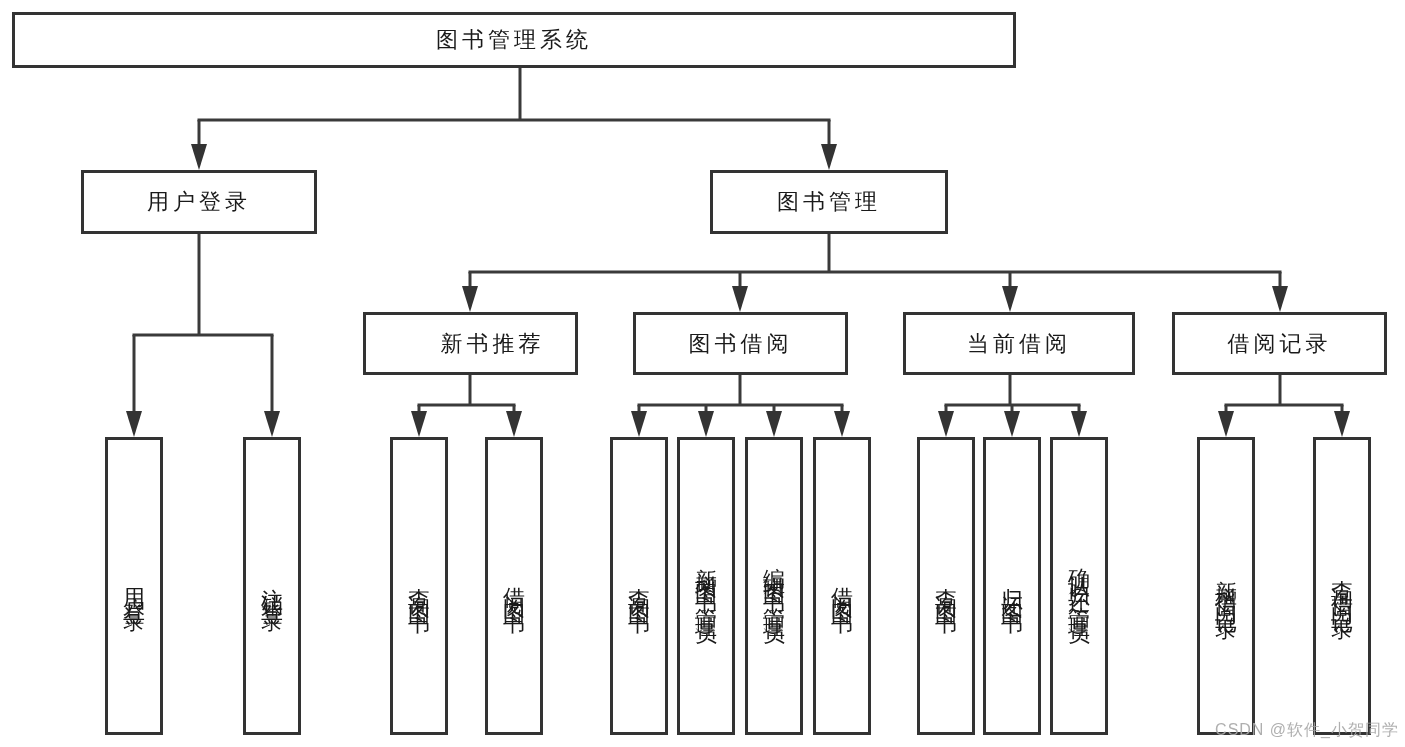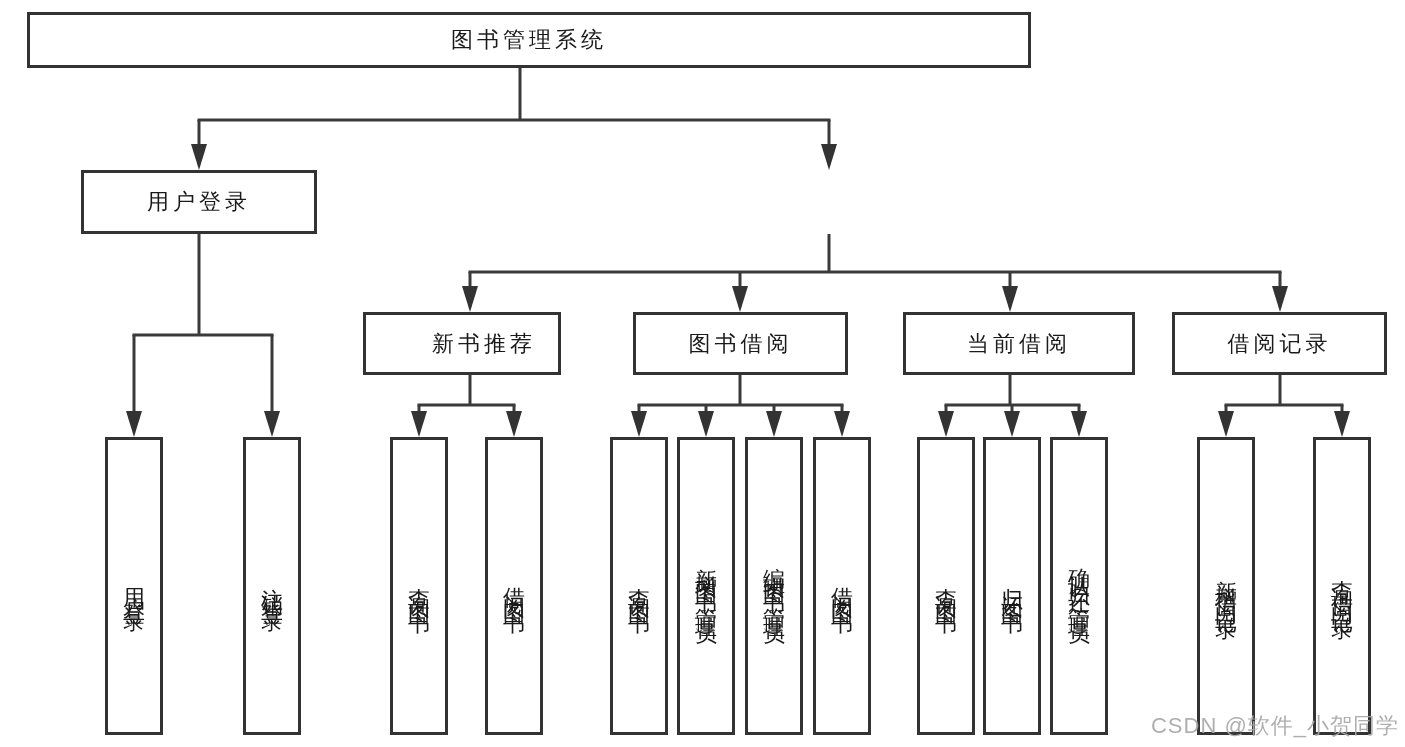--- a/index.html
+++ b/index.html
@@ -21,26 +21,26 @@
     color:#1a1a1a; z-index:2;
   }
   .node  { font-size:22px; letter-spacing:4px; white-space:nowrap; }
   .vnode {
     font-size:22px; letter-spacing:8px;
     writing-mode:vertical-rl; text-orientation:mixed;
     line-height:1;
   }
 
   
-  #n-root    { left:27px;  top:12px;  width:1004px; height:56px; }
+  #n-root    { left:12px;  top:12px;  width:1004px; height:56px; }
   
   #n-login   { left:81px;  top:170px; width:236px;  height:64px; }
   #n-mgmt    { left:710px; top:170px; width:238px;  height:64px; }
   
-  #n-newbook { left:363px;  top:312px; width:198px; height:63px;padding-left:44px; }
+  #n-newbook { left:363px;  top:312px; width:215px; height:63px;padding-left:44px; }
   #n-borrow  { left:633px;  top:312px; width:215px; height:63px;text-align:center; }
   #n-current { left:903px;  top:312px; width:232px; height:63px; }
   #n-records { left:1172px; top:312px; width:215px; height:63px; }
   
   .vnode { top:437px; width:58px; height:298px; }
   #n-userlogin { left:105px;  }
   #n-logout    { left:243px;  }
   #n-nbquery   { left:390px;  }
   #n-nbborrow  { left:485px;  }
   #n-bquery    { left:610px;  }
@@ -48,21 +48,21 @@
   #n-bedit     { left:745px;  }
   #n-bborrow   { left:813px;  }
   #n-cquery    { left:917px;  }
   #n-creturn   { left:983px;  }
   #n-cconfirm  { left:1050px; }
   #n-radd      { left:1197px; }
   #n-rquery    { left:1313px; }
 
   .watermark {
     position:absolute; right:6px; bottom:6px; z-index:3;
-    font-size:22px; color:rgba(168,168,168,0.92);
+    font-size:16px; color:rgba(168,168,168,0.92);
     letter-spacing:1px; white-space:nowrap;
   }
 </style>
 </head>
 <body>
 
 <div class="canvas">
 
   <svg class="wires" width="1405" height="747" viewBox="0 0 1405 747" aria-hidden="true">
 
@@ -136,20 +136,21 @@
       <line x1="1226" y1="405" x2="1226" y2="413"></line>
       <polygon points="1218,411 1234,411 1226,437"></polygon>
       <line x1="1342" y1="405" x2="1342" y2="413"></line>
       <polygon points="1334,411 1350,411 1342,437"></polygon>
     </g>
   </svg>
 
   <div class="node" id="n-root">图书管理系统</div>
 
   <div class="node" id="n-login">用户登录</div>
+  <div class="node" id="n-mgmt">图书管理</div>
 
   <div class="node" id="n-newbook">新书推荐</div>
   <div class="node" id="n-borrow">图书借阅</div>
   <div class="node" id="n-current">当前借阅</div>
   <div class="node" id="n-records">借阅记录</div>
 
   <div class="vnode" id="n-userlogin">用户登录</div>
   <div class="vnode" id="n-logout">注销登录</div>
 
   <div class="vnode" id="n-nbquery">查询图书</div>

